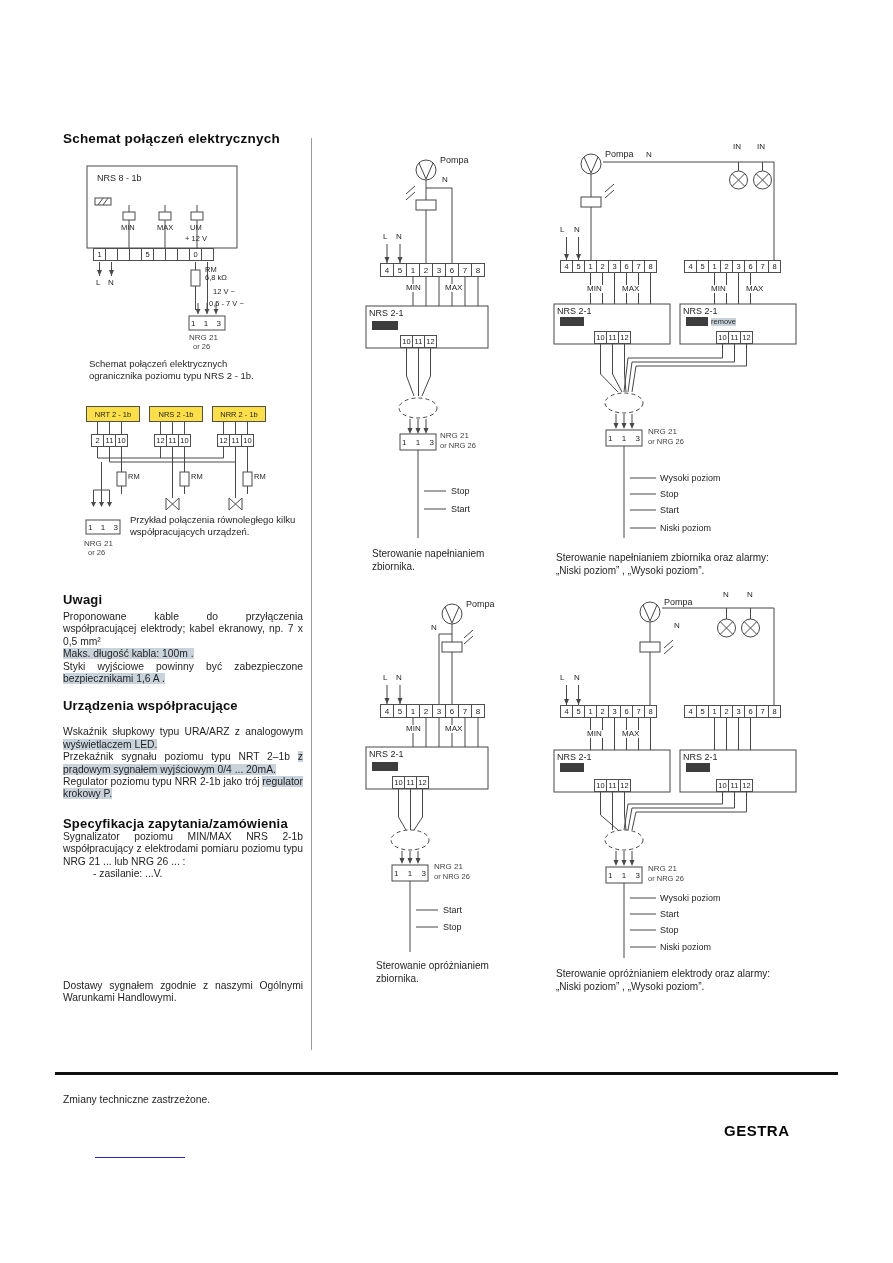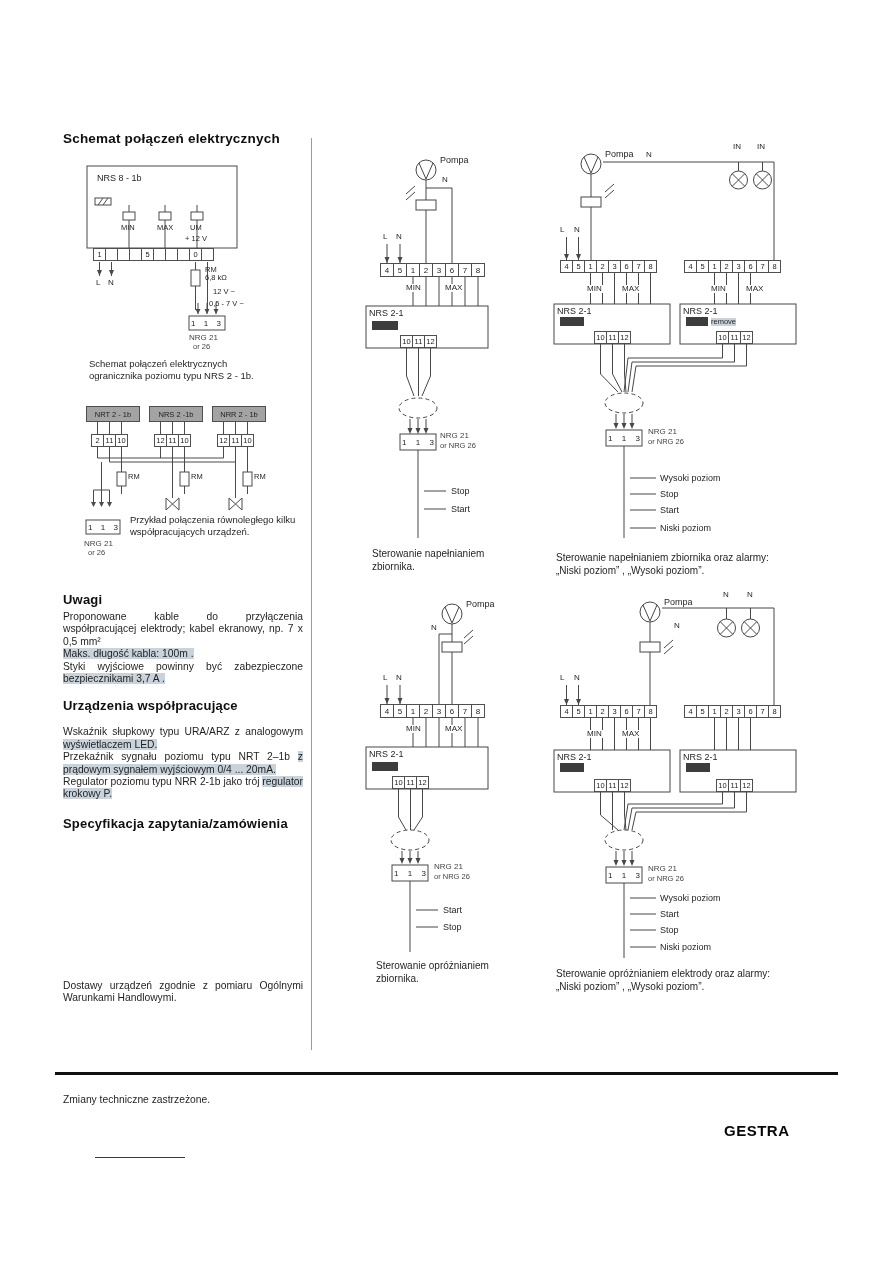--- a/index.html
+++ b/index.html
@@ -15,21 +15,21 @@
   .dim{color:#444}
   .wbg{background:#fff;padding:0 1px}
   .tstrip{position:absolute;display:flex;z-index:2}
   .tcell{width:13px;height:13px;border:1px solid #4f4f4f;margin-left:-1px;font-size:7.5px;display:flex;align-items:center;justify-content:center;background:#fff;color:#222}
   .tstrip.w14 .tcell{width:14px;height:14px;font-size:8px}
   .tstrip :first-child{margin-left:0}
   .ecells{position:absolute;display:flex;width:32px;justify-content:space-between;font-size:8px;color:#222;z-index:2}
   .cap{position:absolute;font-size:10px;line-height:12.5px;color:#1f1f1f;white-space:nowrap}
   .cap.small{font-size:9.5px;line-height:11.5px}
   .cap span{display:block}
-  .devbox{position:absolute;border:1px solid #4f4f4f;font-size:7.5px;display:flex;align-items:center;justify-content:center;background:#a3a3a3;color:#222;width:54px;height:16px;white-space:nowrap}
+  .devbox{position:absolute;border:1px solid #4f4f4f;font-size:7.5px;display:flex;align-items:center;justify-content:center;background:#fde047;color:#222;width:54px;height:16px;white-space:nowrap}
   .vline{position:absolute;width:1px;background:#9a9a9a}
   .hrule{position:absolute;background:#101010}
   .logo{position:absolute;font-weight:900;font-size:33px;letter-spacing:-1px;color:#080808;white-space:nowrap}
   .logo sup{font-size:10px;font-weight:700}
   .gestra{position:absolute;font-weight:700;font-size:15px;letter-spacing:.5px;color:#080808}
   .linkline{position:absolute;height:1px;background:#2a2ab8}
 </style>
 </head>
 <body>
 
@@ -137,34 +137,38 @@
     <div class="cap small" style="left:50px;top:112px">
       <span>Przykład połączenia równoległego kilku</span>
       <span>współpracujących urządzeń.</span>
     </div>
   </div>
 
   <div class="h" style="left:63px;top:592px">Uwagi</div>
   <div class="para" style="left:63px;top:611px">
     <span>Proponowane kable do przyłączenia współpracującej elektrody; kabel ekranowy, np. 7 x 0,5 mm²</span><br>
     <span class="hl">Maks. długość kabla: 100m .</span><br>
-    <span>Styki wyjściowe powinny być zabezpieczone </span><span class="hl">bezpiecznikami 3,7 A .</span>
+    <span>Styki wyjściowe powinny być zabezpieczone </span><span class="hl">bezpiecznikami 1,6 A .</span>
   </div>
 
   <div class="h" style="left:63px;top:698px">Urządzenia współpracujące</div>
   <div class="para" style="left:63px;top:714px">
     <br>
     <span>Wskaźnik słupkowy typu URA/ARZ z analogowym </span><span class="hl">wyświetlaczem LED.</span><br>
     <span>Przekaźnik sygnału poziomu typu NRT 2–1b </span><span class="hl">z prądowym sygnałem wyjściowym 0/4 ... 20mA.</span><br>
     <span>Regulator poziomu typu NRR 2-1b jako trój </span><span class="hl">regulator krokowy P.</span>
   </div>
 
   <div class="h" style="left:63px;top:816px">Specyfikacja zapytania/zamówienia</div>
-
-  <div class="para" style="left:63px;top:980px">Dostawy urządzeń zgodnie z pomiaru Ogólnymi Warunkami Handlowymi.</div>
+  <div class="para" style="left:63px;top:831px">
+    <span>Sygnalizator poziomu MIN/MAX NRS 2-1b współpracujący z elektrodami pomiaru poziomu typu NRG 21 ... lub NRG 26 ... :</span><br>
+    <span style="padding-left:30px">-      zasilanie: ...V.</span>
+  </div>
+
+  <div class="para" style="left:63px;top:980px">Dostawy sygnałem zgodnie z naszymi Ogólnymi Warunkami Handlowymi.</div>
   <div class="para" style="left:63px;top:1094px">Zmiany techniczne zastrzeżone.</div>
 
   <div class="vline" style="left:311px;top:138px;height:912px"></div>
 
   <div class="diag" style="left:352px;top:148px;width:210px;height:440px">
     <svg width="210" height="440">
       <g stroke="#474747" fill="none" stroke-width="1">
         <circle cx="74" cy="22" r="10"></circle>
         <path d="M67 15 L74 31 L81 15"></path>
         <rect x="64" y="52" width="20" height="10"></rect>

